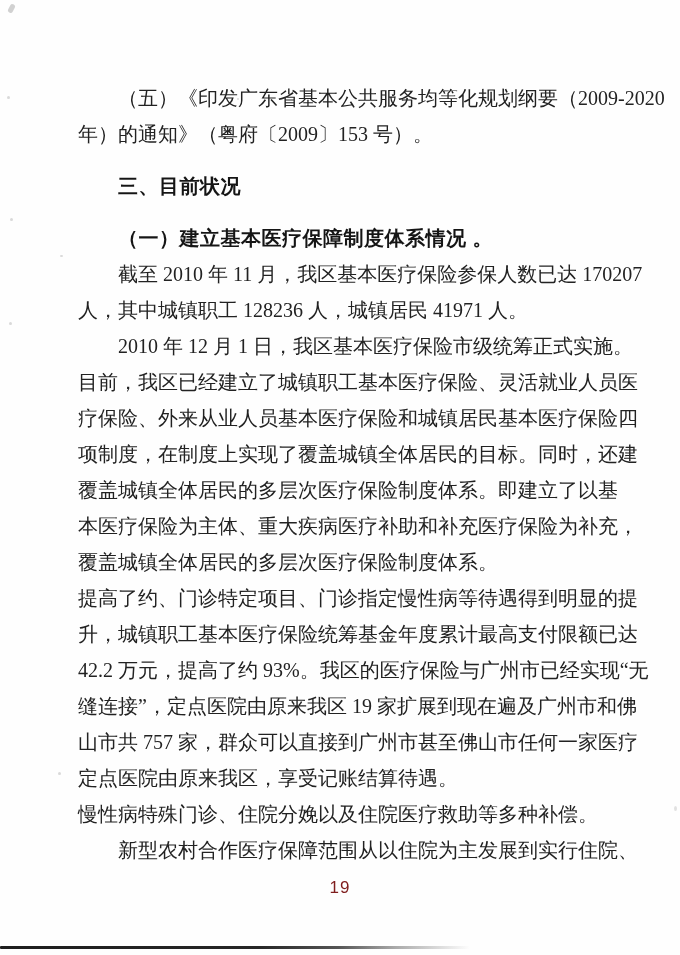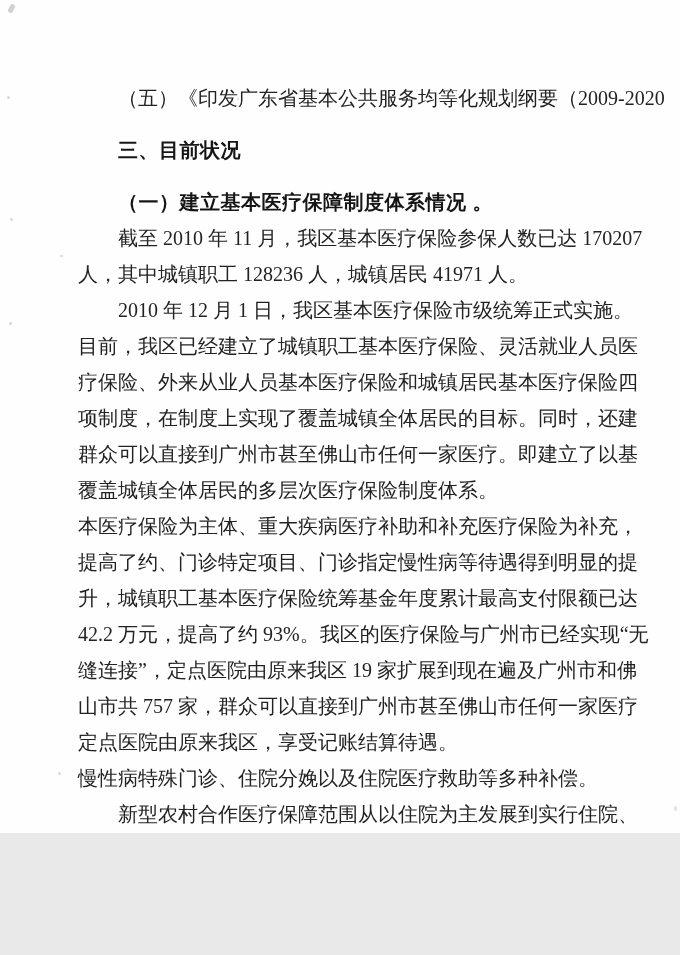--- a/index.html
+++ b/index.html
@@ -3,21 +3,21 @@
 <meta charset="utf-8">
 <style>
   html, body {
     margin: 0;
     padding: 0;
     background: #e9e9e9;
   }
   .page {
     position: relative;
     width: 680px;
-    height: 833px;
+    height: 955px;
     background: #fefefe;
     overflow: hidden;
     font-family: "Liberation Serif", "DejaVu Serif", serif;
     color: #222222;
   }
   .doc-body {
     position: absolute;
     left: 78px;
     top: 80px;
     width: 526px;
@@ -45,21 +45,21 @@
     margin-top: 16px;
   }
   .page-number {
     position: absolute;
     top: 878px;
     left: 0;
     width: 680px;
     text-align: center;
     font-size: 17px;
     font-family: "Liberation Sans", "DejaVu Sans", sans-serif;
-    color: #4c1d95;
+    color: #7f1d1d;
     letter-spacing: 1px;
   }
   .scan-edge-line {
     position: absolute;
     left: 0;
     top: 946px;
     width: 470px;
     height: 3px;
     background: linear-gradient(to right,
       #1e1e1e 0%, #262626 55%, #555555 72%, #a9a9a9 84%, rgba(200,200,200,0) 100%);
@@ -82,39 +82,40 @@
   .speck.s8 { left: 237px; top: 98px; width: 2px; height: 2px; }
 </style>
 </head>
 <body>
 
 <div class="page">
 
   <div class="doc-body">
       <div class="block paragraph">
         <div class="line indent full">（五）《印发广东省基本公共服务均等化规划纲要（2009-2020</div>
+        <div class="line">年）的通知》（粤府〔2009〕153 号）。</div>
       </div>
       <div class="block heading">
         <div class="line indent">三、目前状况</div>
       </div>
       <div class="block heading">
         <div class="line indent">（一）建立基本医疗保障制度体系情况 。</div>
       </div>
       <div class="block paragraph">
         <div class="line indent full">截至 2010 年 11 月，我区基本医疗保险参保人数已达 170207</div>
         <div class="line">人，其中城镇职工 128236 人，城镇居民 41971 人。</div>
       </div>
       <div class="block paragraph">
         <div class="line indent full">2010 年 12 月 1 日，我区基本医疗保险市级统筹正式实施。</div>
         <div class="line full">目前，我区已经建立了城镇职工基本医疗保险、灵活就业人员医</div>
         <div class="line full">疗保险、外来从业人员基本医疗保险和城镇居民基本医疗保险四</div>
         <div class="line full">项制度，在制度上实现了覆盖城镇全体居民的目标。同时，还建</div>
-        <div class="line full">群众可以直接到广州市甚至佛山市任何一家医疗。即建立了以基</div>
+        <div class="line full">覆盖城镇全体居民的多层次医疗保险制度体系。即建立了以基</div>
+        <div class="line full">本医疗保险为主体、重大疾病医疗补助和补充医疗保险为补充，</div>
         <div class="line">覆盖城镇全体居民的多层次医疗保险制度体系。</div>
-        <div class="line full">本医疗保险为主体、重大疾病医疗补助和补充医疗保险为补充，</div>
       </div>
       <div class="block paragraph">
         <div class="line full">提高了约、门诊特定项目、门诊指定慢性病等待遇得到明显的提</div>
         <div class="line full">升，城镇职工基本医疗保险统筹基金年度累计最高支付限额已达</div>
         <div class="line full">42.2 万元，提高了约 93%。我区的医疗保险与广州市已经实现“无</div>
         <div class="line full">缝连接”，定点医院由原来我区 19 家扩展到现在遍及广州市和佛</div>
         <div class="line full">山市共 757 家，群众可以直接到广州市甚至佛山市任何一家医疗</div>
         <div class="line">定点医院由原来我区，享受记账结算待遇。</div>
       </div>
       <div class="block paragraph">

